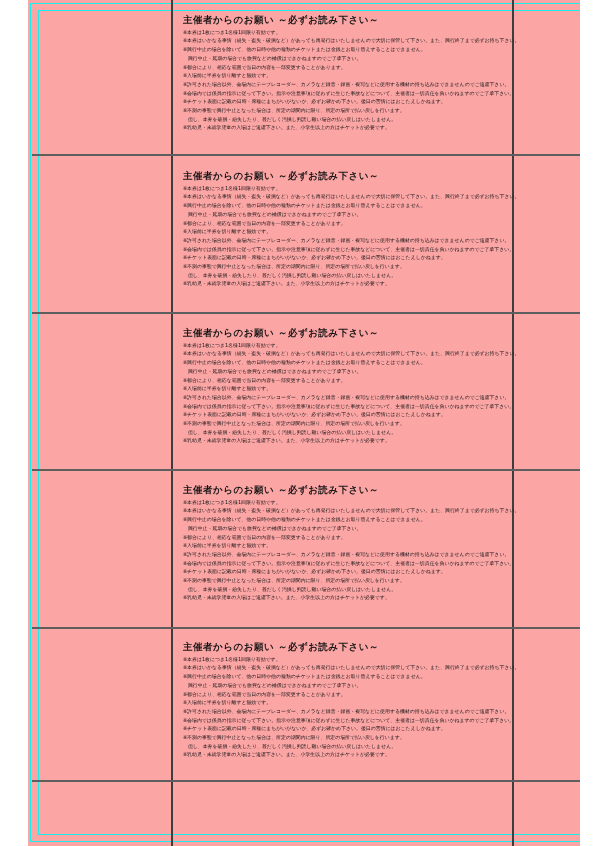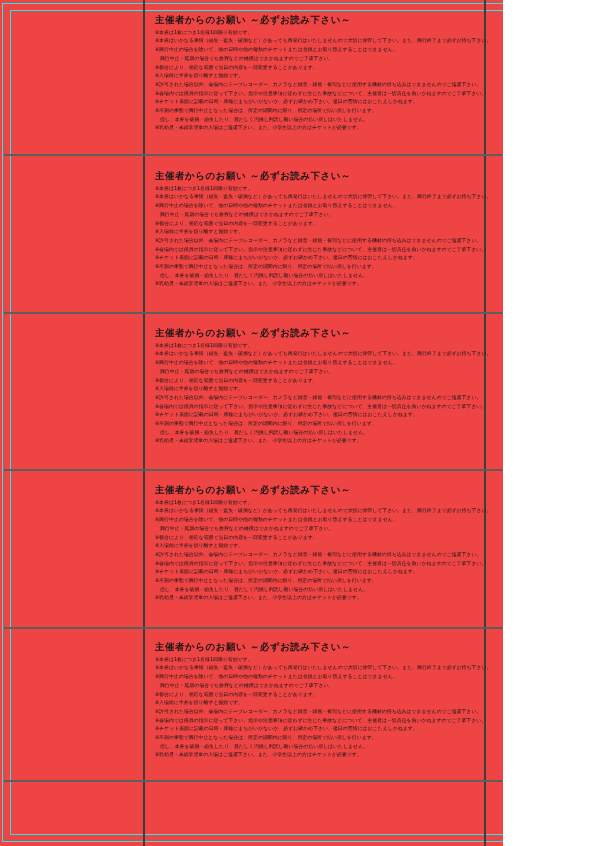--- a/index.html
+++ b/index.html
@@ -1,21 +1,22 @@
 <!DOCTYPE html>
 <html><head>
 <meta charset="utf-8">
 <style>
   html,body { margin:0; padding:0; background:#ffffff; }
   .sheet {
     position:relative;
-    width:503px; height:846px;
-    background:#ef4444;
+    width:552px; height:846px;
+    background:#fca5a5;
     overflow:hidden;
     font-family:"DejaVu Sans", sans-serif;
+    margin-left:28px;
   }
   .outer-frame {
     position:absolute; left:2px; top:3px;
     width:593px; height:837px;
     border:1px solid #19eded;
   }
   .inner-frame {
     position:absolute; left:10px; top:10px;
     width:579px; height:823px;
     border:1px solid #19eded;

